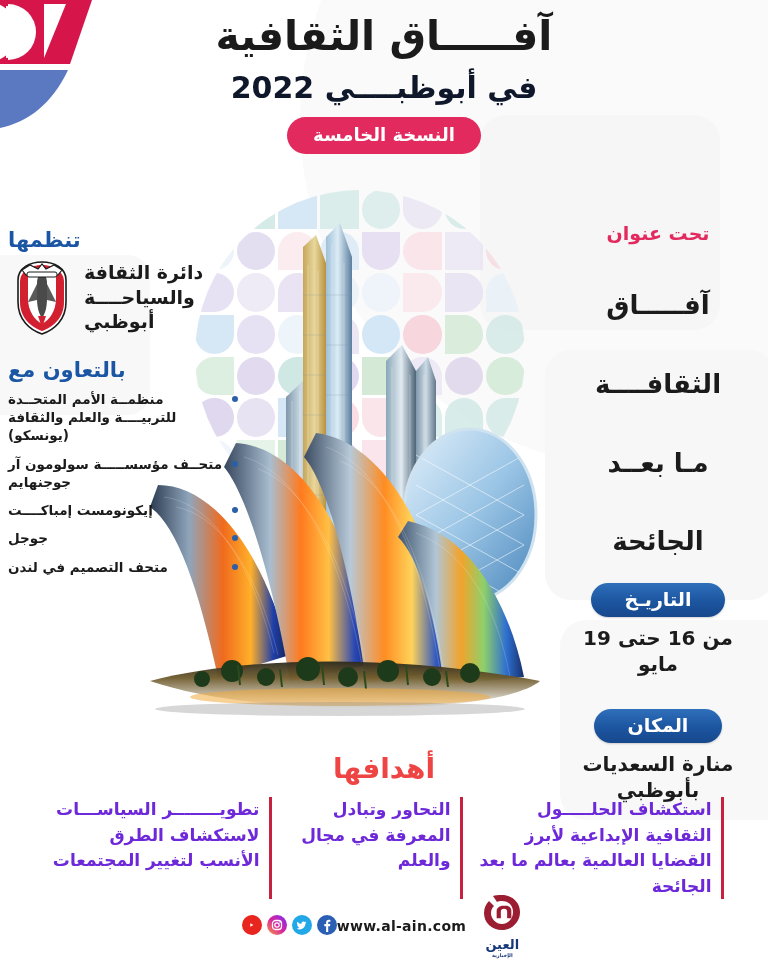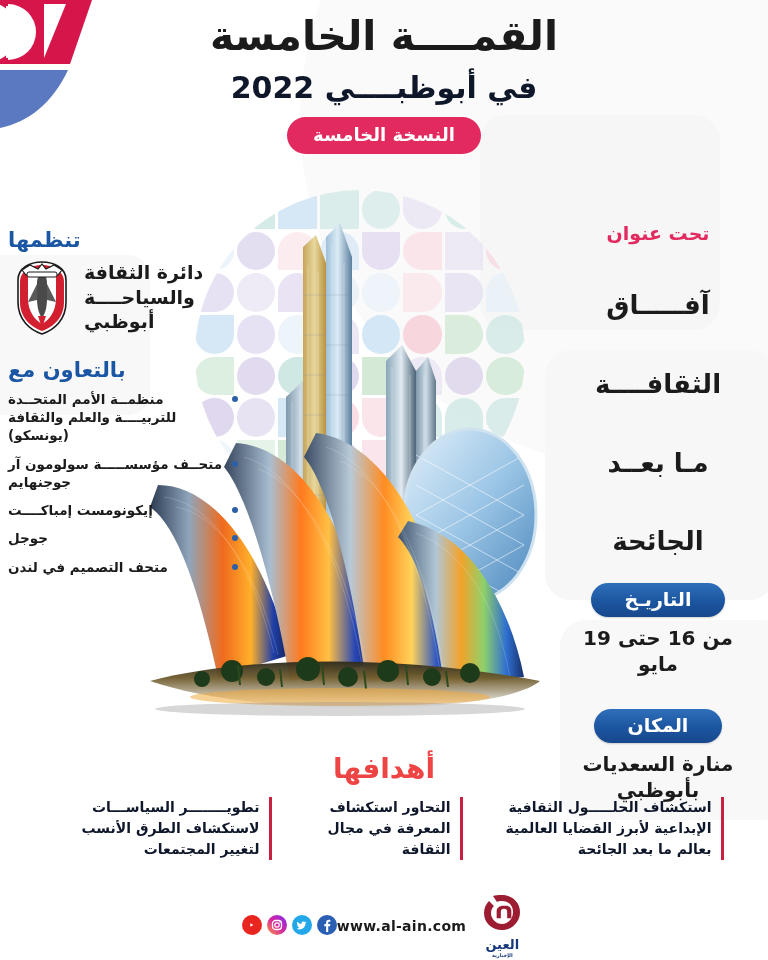--- a/index.html
+++ b/index.html
@@ -95,22 +95,22 @@
   .partner-list li::before{
     content:"";position:absolute;right:0;top:6px;width:6px;height:6px;border-radius:50%;
     background:#2b5fa8;
   }
 
   
   .goals{position:absolute;left:0;top:752px;width:768px;z-index:8;direction:rtl;}
   .goals-title{text-align:center;color:#ef4444;font-size:28px;font-weight:700;}
   .goals-cols{display:flex;justify-content:center;gap:14px;margin-top:12px;padding:0 24px;}
   .goal{
-    border-right:3px solid #c8203f;padding-right:9px;font-size:14px;font-weight:700;
-    color:#0f172a;line-height:1.5;text-align:right;
+    border-right:3px solid #c8203f;padding-right:9px;font-size:17px;font-weight:700;
+    color:#6d28d9;line-height:1.5;text-align:right;
   }
   .goal.c0{width:235px;}
   .goal.c1{width:165px;}
   .goal.c2{width:215px;}
 
   
   .footer{position:absolute;left:0;top:892px;width:768px;z-index:9;display:flex;
     align-items:center;justify-content:center;gap:12px;direction:ltr;}
   .social-block{display:flex;align-items:flex-start;}
   .social-icons{display:flex;gap:5px;}
@@ -138,21 +138,21 @@
       <path d="M0,0 H40 A34,34 0 0 1 40,64 H0 Z" fill="#ffffff" opacity="0.0"></path>
       <path d="M-2,4 A30,30 0 0 1 -2,60 Z" fill="#ffffff"></path>
       <path d="M8,4 A28,28 0 0 1 8,60 L8,4 Z" fill="#ffffff"></path>
       <path d="M6,6 A26,26 0 0 1 6,58 Z" fill="#ffffff"></path>
       <path d="M44,4 L66,4 L44,58 Z" fill="#ffffff"></path>
       <path d="M0,70 H68 C52,104 28,122 0,128 Z" fill="#5b79c0"></path>
     </svg>
   </div>
 
   <div class="header">
-    <div class="title-main">القمــــة الخامسة</div>
+    <div class="title-main">آفـــــاق الثقافية</div>
     <div class="title-sub">في أبوظبــــي 2022</div>
     <div class="edition-wrap">
       <span class="edition-badge">النسخة الخامسة</span>
     </div>
   </div>
 
   <div class="art">
     <div class="mosaic">
       <div class="mosaic-grid" id="mosaic-grid">
           <span style="background: rgb(230, 240, 248); border-radius: 50%; opacity: 0.79;"></span>
@@ -400,21 +400,21 @@
         <li>إيكونومست إمباكــــت</li>
         <li>جوجل</li>
         <li>متحف التصميم في لندن</li>
       </ul>
   </div>
 
   <div class="goals">
     <div class="goals-title">أهدافها</div>
     <div class="goals-cols">
       <div class="goal c0">استكشاف الحلـــــول الثقافية الإبداعية لأبرز القضايا العالمية بعالم ما بعد الجائحة</div>
-      <div class="goal c1">التحاور استكشاف المعرفة في مجال الثقافة</div>
+      <div class="goal c1">التحاور وتبادل المعرفة في مجال والعلم</div>
       <div class="goal c2">تطويــــــــر السياســـات لاستكشاف الطرق الأنسب لتغيير المجتمعات</div>
     </div>
   </div>
 
   <div class="footer">
     <div class="social-block">
       <div class="social-icons">
         <span class="sicon" style="background:#e8251f">
           <svg width="11" height="8" viewBox="0 0 11 8">
               <rect width="11" height="8" rx="2" fill="#e8251f"></rect>

